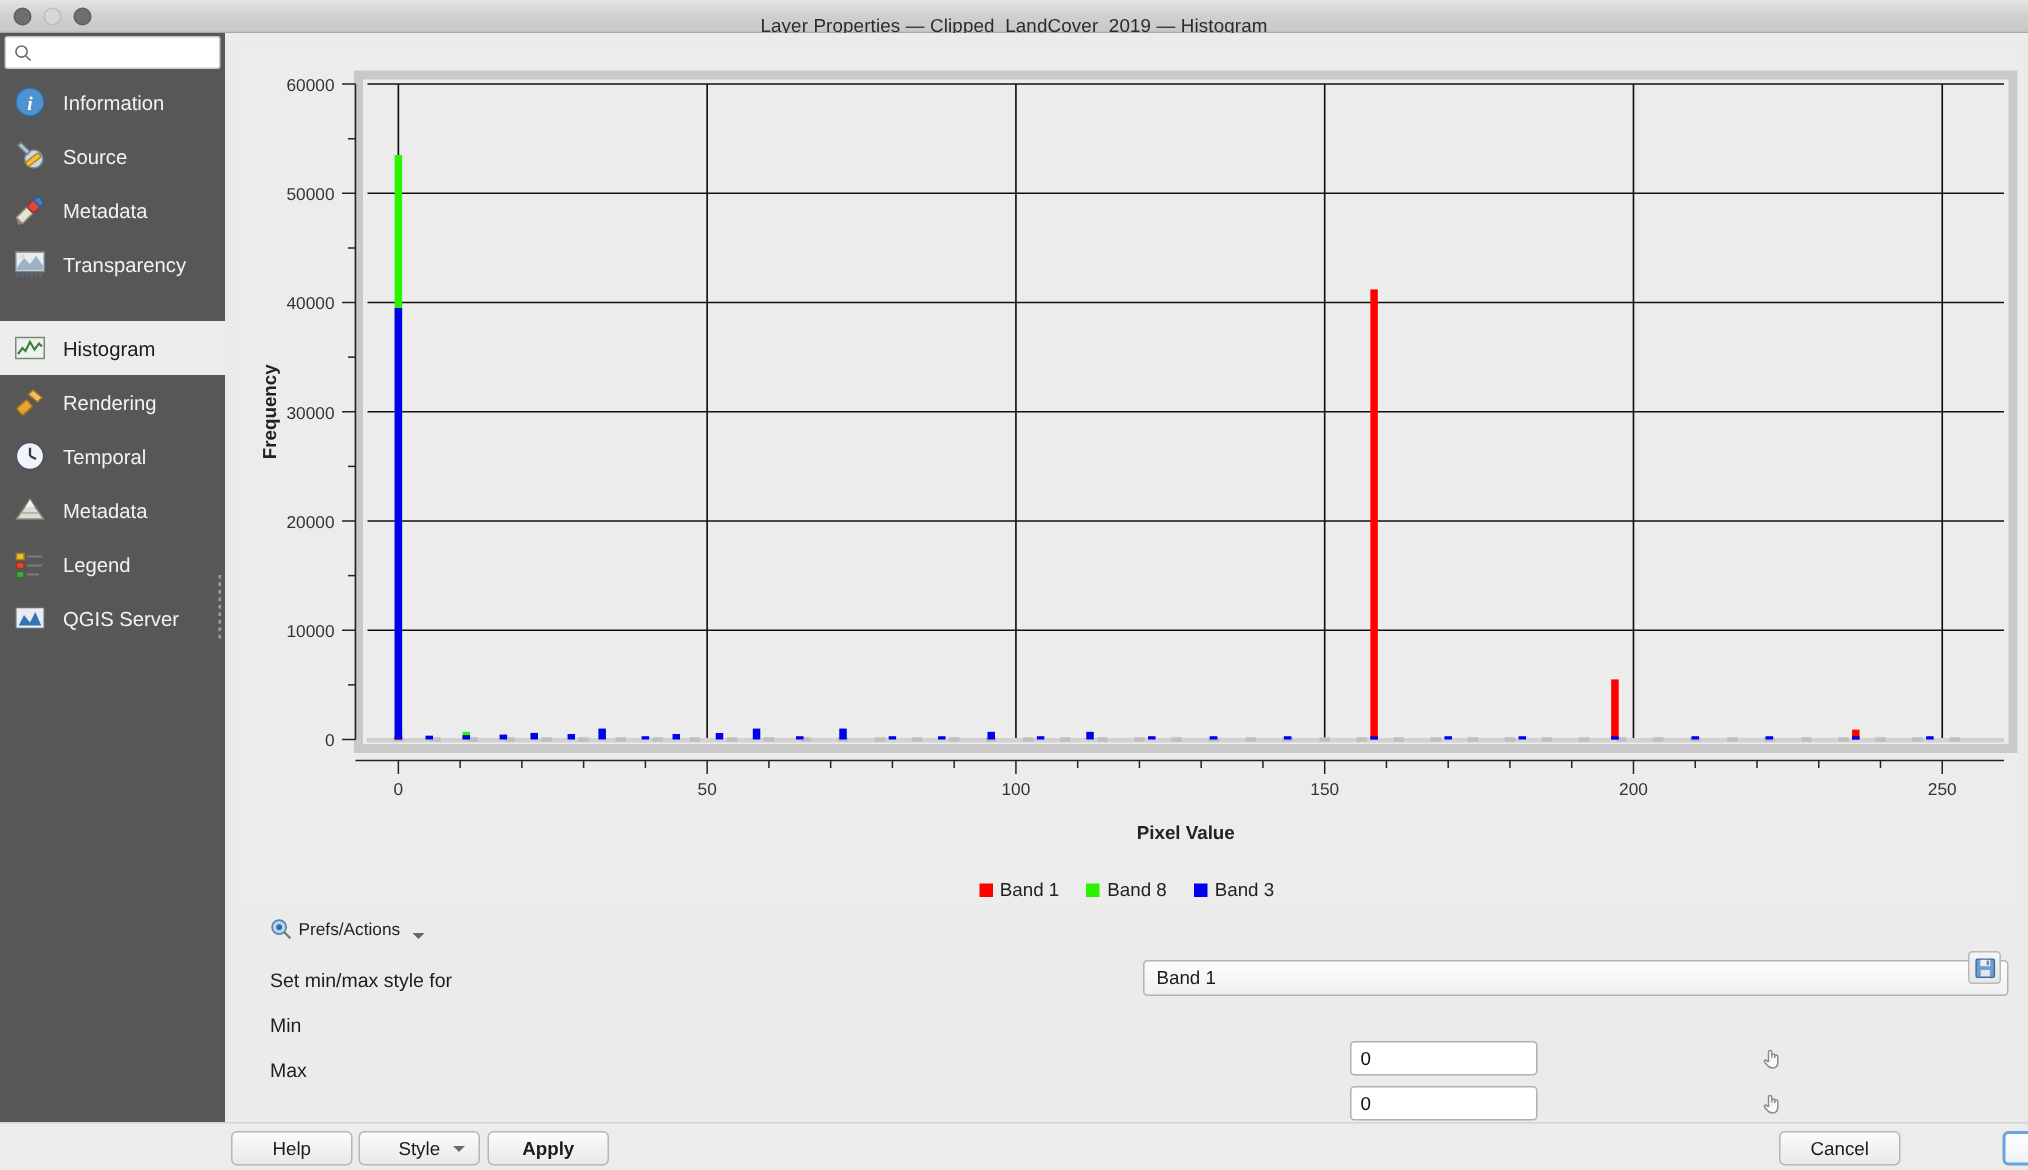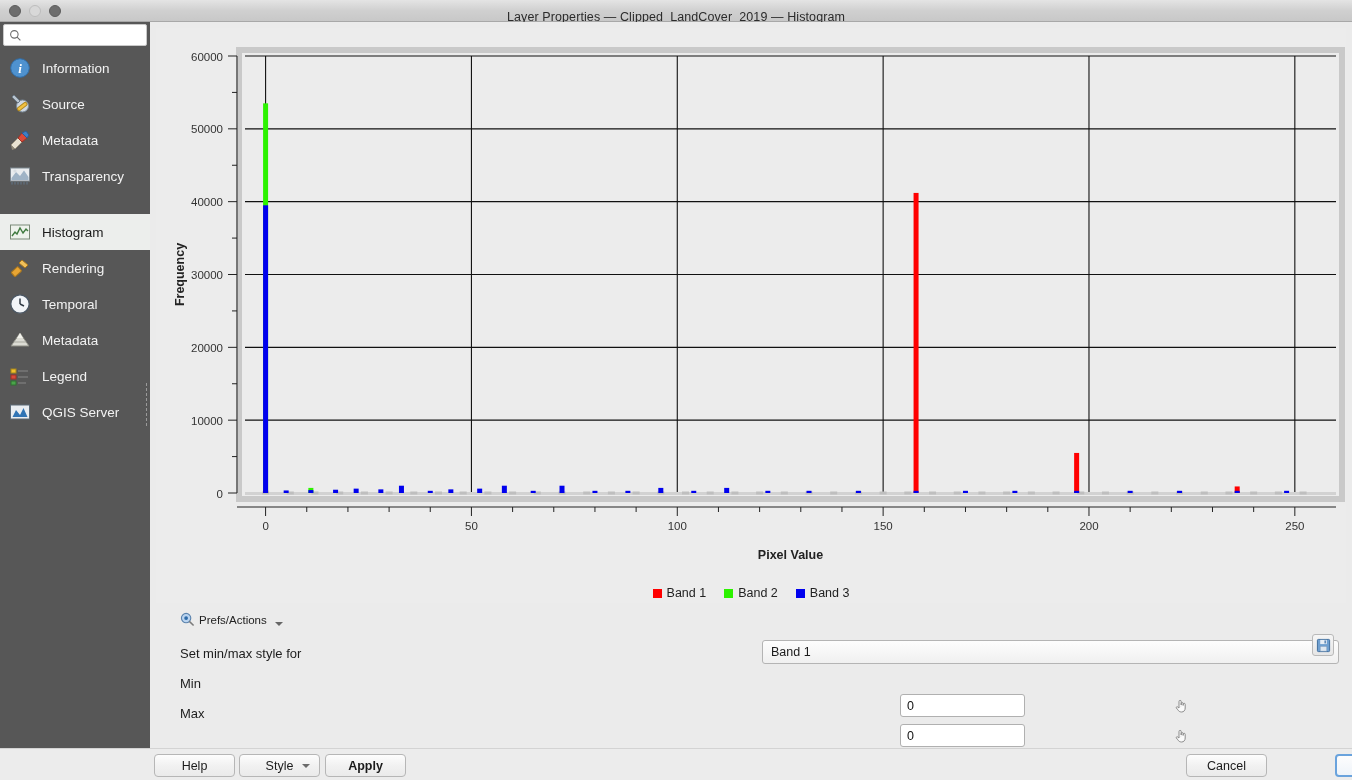--- a/index.html
+++ b/index.html
@@ -453,21 +453,21 @@
             <rect x="1128.0962264150944" y="462.815" width="5" height="2.1850000000000023" fill="#0000ee"></rect>
           </g>
         </svg>
       <div id="legend">
           <div class="leg">
             <span class="leg-sw" style="background: rgb(255, 0, 0);"></span>
             <span>Band 1</span>
           </div>
           <div class="leg">
             <span class="leg-sw" style="background: rgb(44, 242, 0);"></span>
-            <span>Band 2</span>
+            <span>Band 8</span>
           </div>
           <div class="leg">
             <span class="leg-sw" style="background: rgb(0, 0, 238);"></span>
             <span>Band 3</span>
           </div>
         </div>
     </div>
 
     <div id="prefs-row">
       <svg width="15" height="15" viewBox="0 0 16 16">

